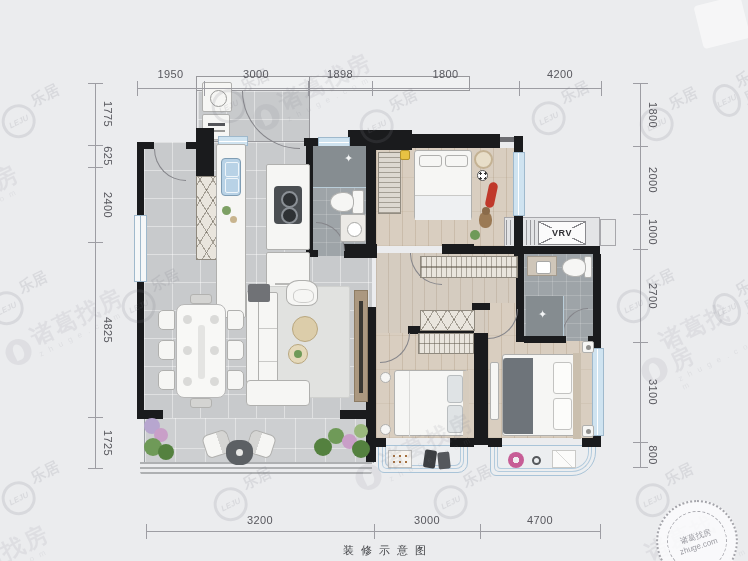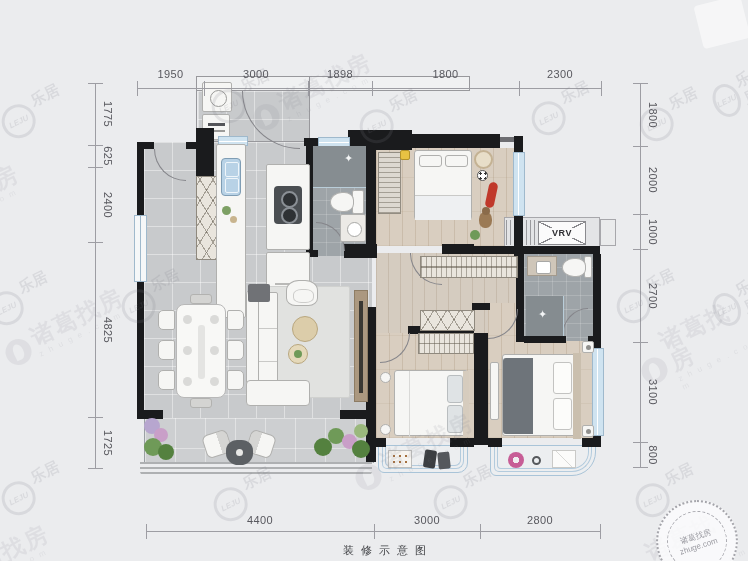--- a/index.html
+++ b/index.html
@@ -314,29 +314,29 @@
       <div class="dimtick" style="left: 137px; top: 81px; width: 1px; height: 15px;"></div>
       <div class="dimtick" style="left: 204px; top: 81px; width: 1px; height: 15px;"></div>
       <div class="dimtick" style="left: 308px; top: 81px; width: 1px; height: 15px;"></div>
       <div class="dimtick" style="left: 372px; top: 81px; width: 1px; height: 15px;"></div>
       <div class="dimtick" style="left: 519px; top: 81px; width: 1px; height: 15px;"></div>
       <div class="dimtick" style="left: 601px; top: 81px; width: 1px; height: 15px;"></div>
       <div class="dimlabel hor" style="left: 170.5px; top: 68px;">1950</div>
       <div class="dimlabel hor" style="left: 256px; top: 68px;">3000</div>
       <div class="dimlabel hor" style="left: 340px; top: 68px;">1898</div>
       <div class="dimlabel hor" style="left: 445.5px; top: 68px;">1800</div>
-      <div class="dimlabel hor" style="left: 560px; top: 68px;">2300</div>
+      <div class="dimlabel hor" style="left: 560px; top: 68px;">4200</div>
       <div class="dimline" style="left: 146px; top: 531px; width: 454px; height: 1px;"></div>
       <div class="dimtick" style="left: 146px; top: 524px; width: 1px; height: 15px;"></div>
       <div class="dimtick" style="left: 374px; top: 524px; width: 1px; height: 15px;"></div>
       <div class="dimtick" style="left: 480px; top: 524px; width: 1px; height: 15px;"></div>
       <div class="dimtick" style="left: 600px; top: 524px; width: 1px; height: 15px;"></div>
-      <div class="dimlabel hor" style="left: 260px; top: 514px;">4400</div>
+      <div class="dimlabel hor" style="left: 260px; top: 514px;">3200</div>
       <div class="dimlabel hor" style="left: 427px; top: 514px;">3000</div>
-      <div class="dimlabel hor" style="left: 540px; top: 514px;">2800</div>
+      <div class="dimlabel hor" style="left: 540px; top: 514px;">4700</div>
       <div class="dimline" style="left: 95px; top: 83px; width: 1px; height: 385px;"></div>
       <div class="dimtick" style="left: 88px; top: 83px; width: 15px; height: 1px;"></div>
       <div class="dimtick" style="left: 88px; top: 145px; width: 15px; height: 1px;"></div>
       <div class="dimtick" style="left: 88px; top: 167px; width: 15px; height: 1px;"></div>
       <div class="dimtick" style="left: 88px; top: 242px; width: 15px; height: 1px;"></div>
       <div class="dimtick" style="left: 88px; top: 417px; width: 15px; height: 1px;"></div>
       <div class="dimtick" style="left: 88px; top: 468px; width: 15px; height: 1px;"></div>
       <div class="dimlabel rot" style="left: 108px; top: 114px;">1775</div>
       <div class="dimlabel rot" style="left: 108px; top: 156px;">625</div>
       <div class="dimlabel rot" style="left: 108px; top: 204.5px;">2400</div>

